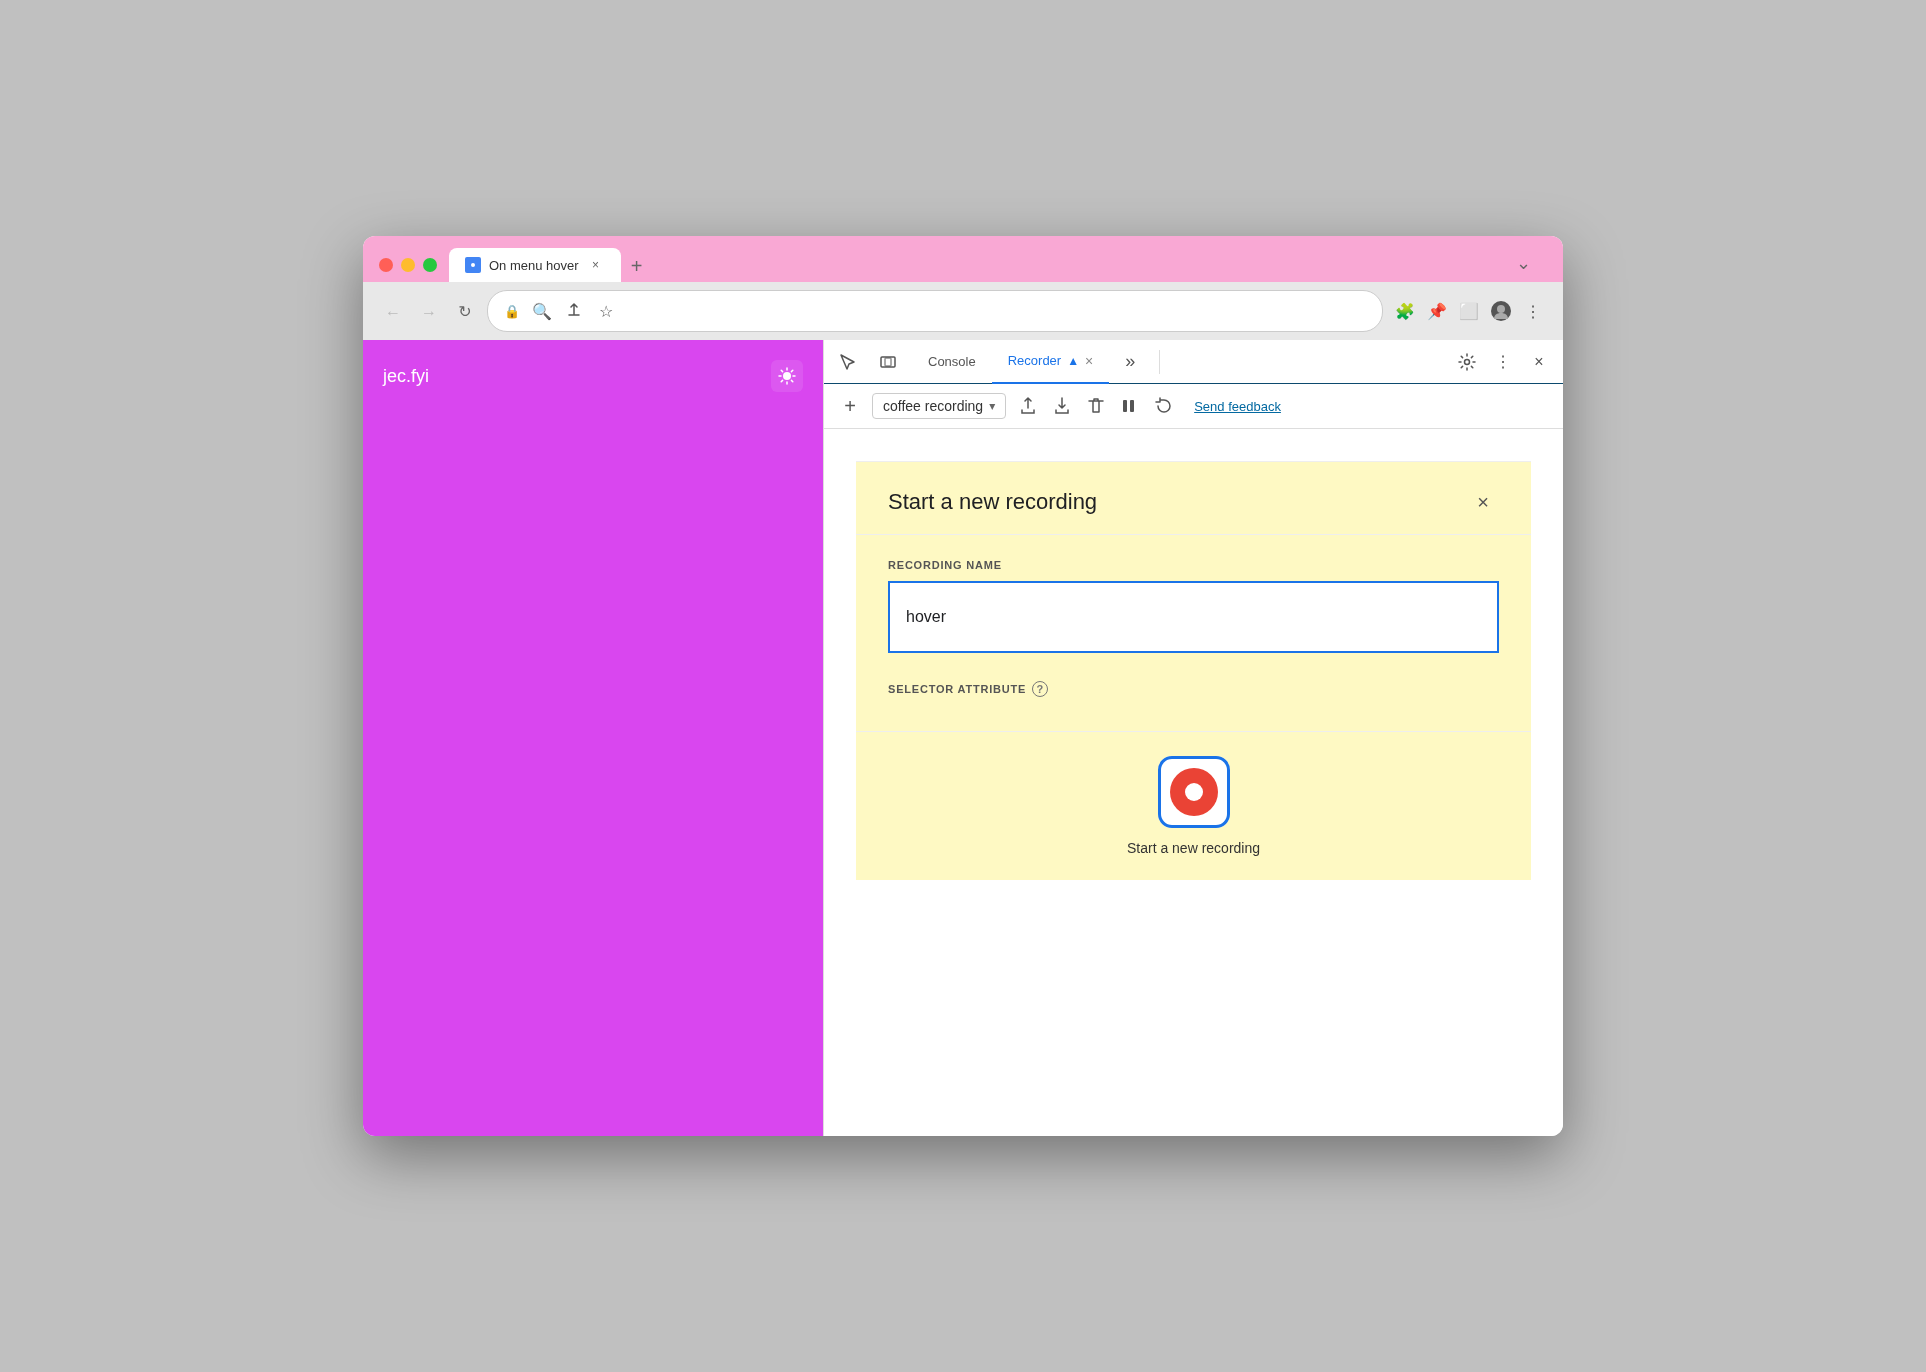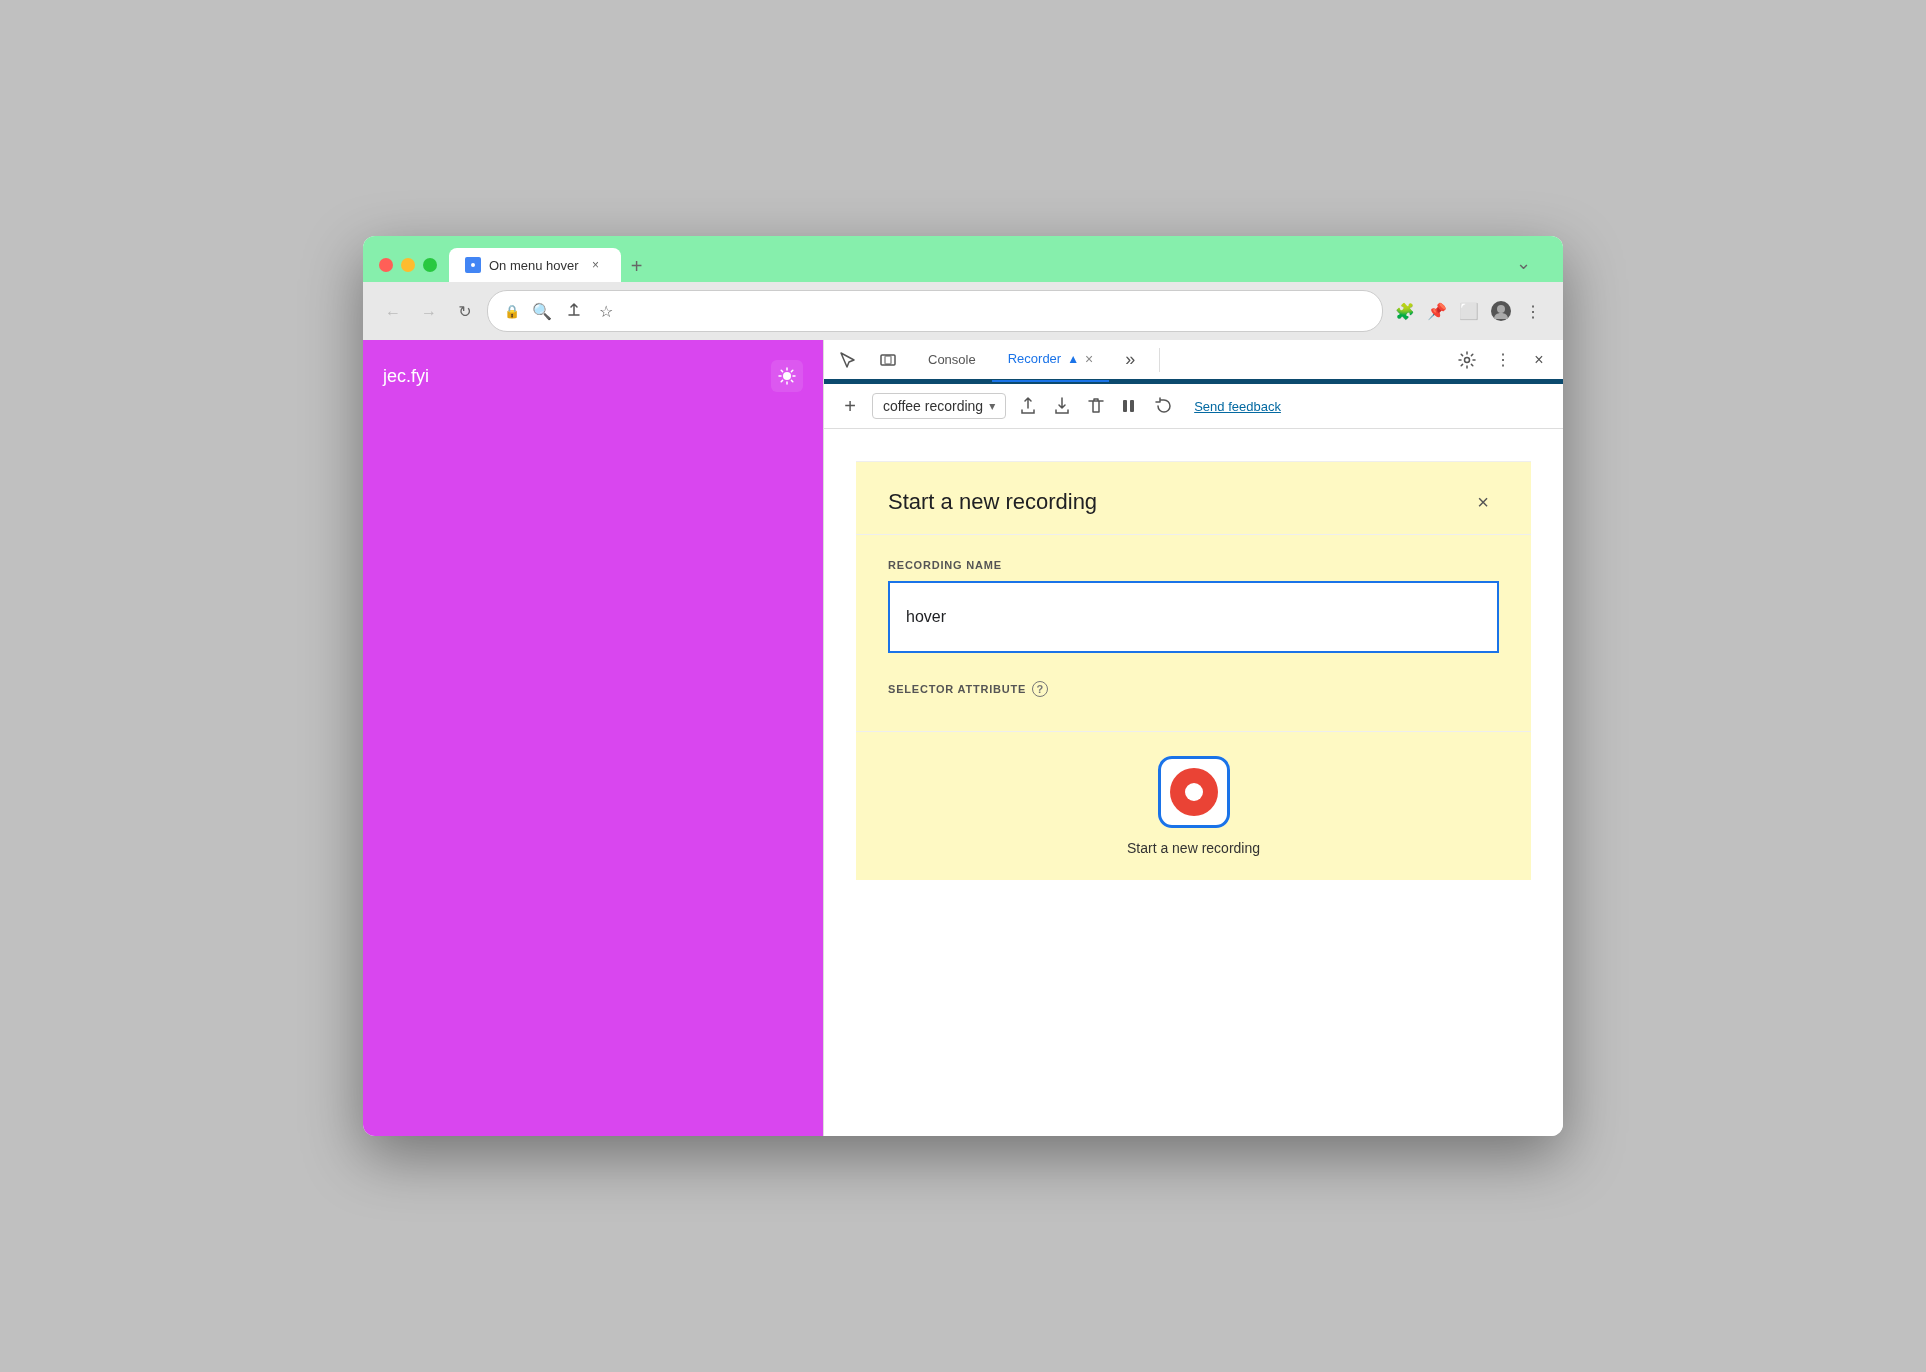--- a/index.html
+++ b/index.html
@@ -18,21 +18,21 @@
       background: #ffffff;
       border-radius: 12px;
       box-shadow: 0 20px 60px rgba(0,0,0,0.4);
       overflow: hidden;
       display: flex;
       flex-direction: column;
     }
 
     
     .title-bar {
-      background: #86efac;
+      background: #f9a8d4;
       padding: 12px 32px 0 16px;
       display: flex;
       align-items: center;
       gap: 12px;
       flex-shrink: 0;
     }
 
     .traffic-lights {
       display: flex;
       gap: 8px;
@@ -262,21 +262,21 @@
       background: #ffffff;
       display: flex;
       flex-direction: column;
       border-left: 1px solid #ddd;
     }
 
     
     .devtools-topbar {
       display: flex;
       align-items: center;
-      border-bottom: 5px solid #0c4a6e;
+      border-bottom: 1px solid #0c4a6e;
       padding: 0 8px;
       height: 44px;
       gap: 8px;
       flex-shrink: 0;
     }
 
     .devtools-tool-btn {
       width: 32px;
       height: 32px;
       border-radius: 4px;

